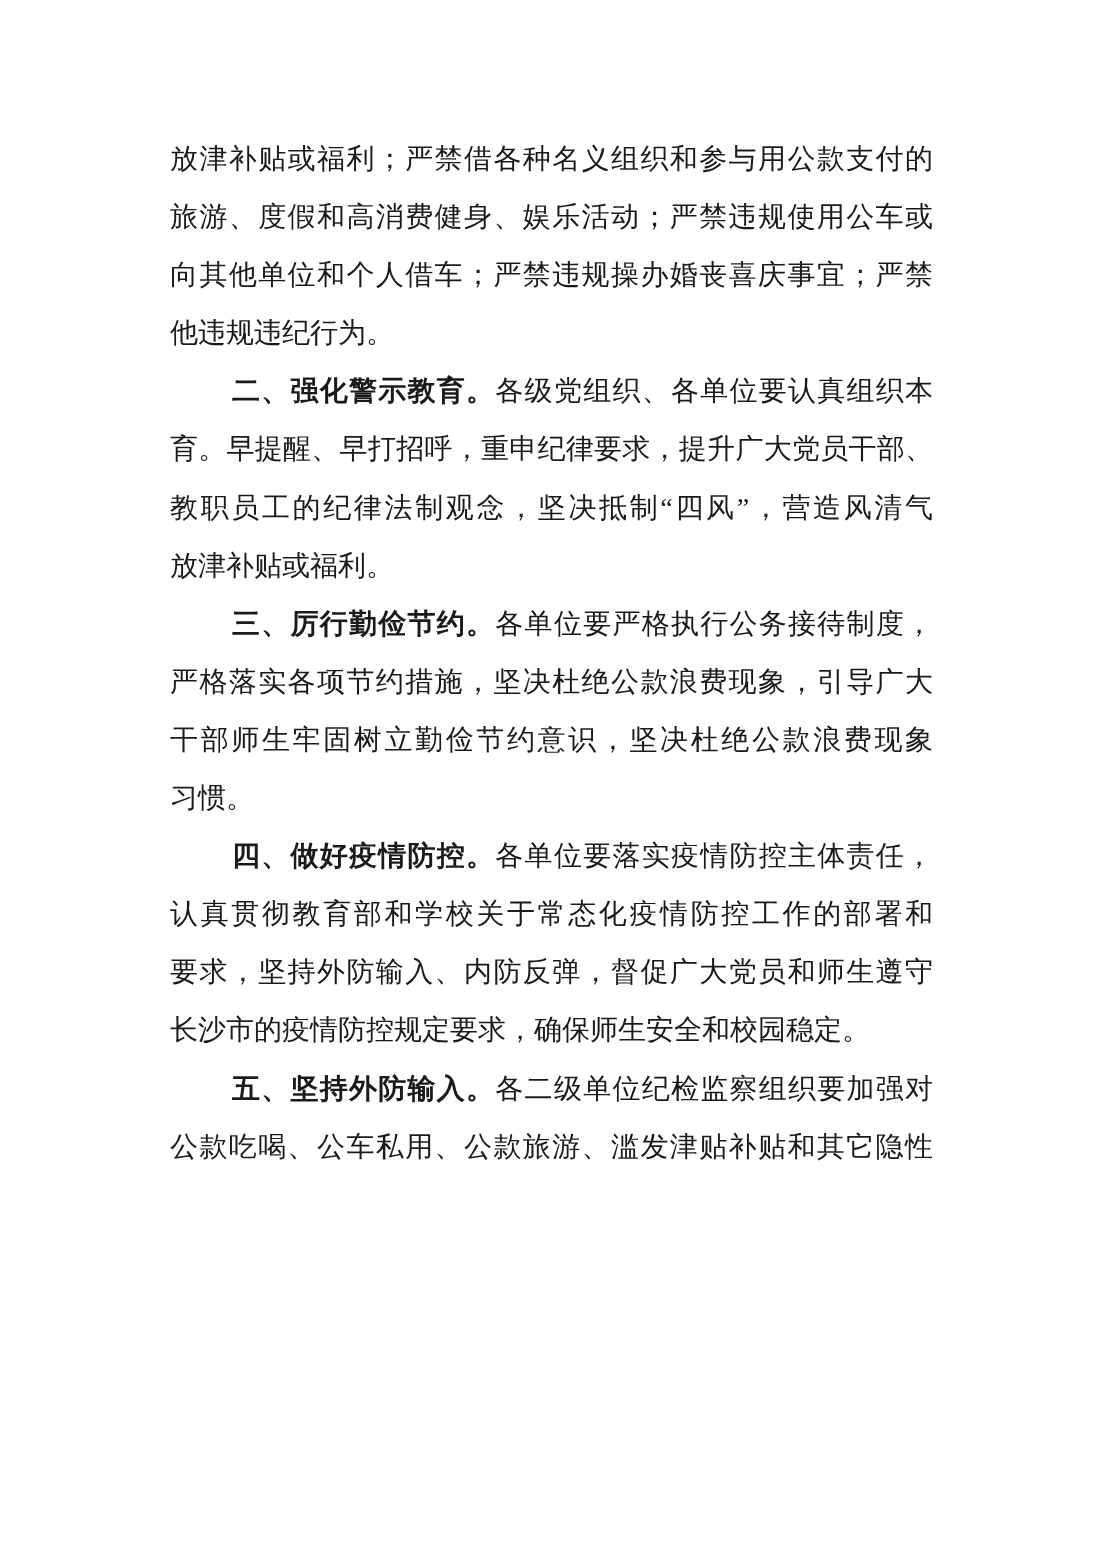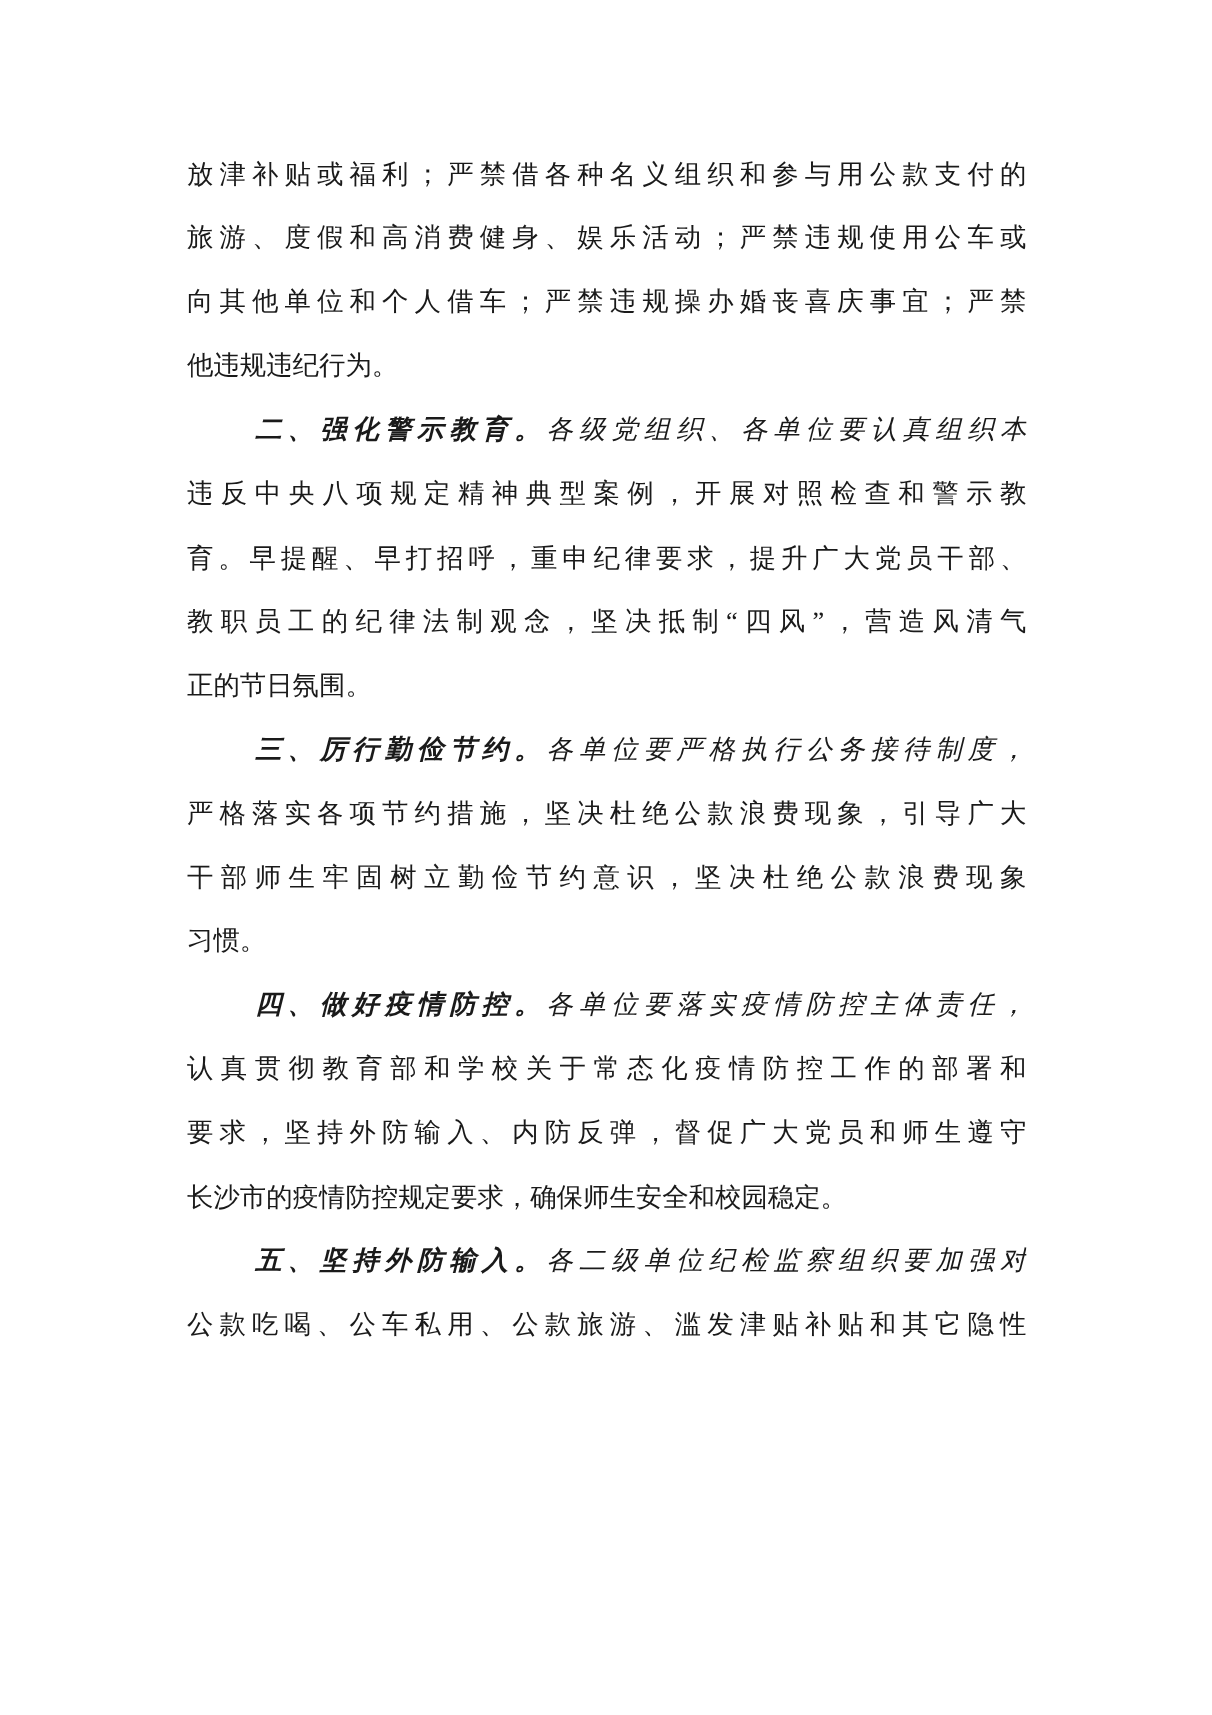--- a/index.html
+++ b/index.html
@@ -16,53 +16,51 @@
   }
   .text-block {
     position: absolute;
     left: 170px;
     top: 130px;
     width: 763px;
   }
   .line {
     height: 58.1px;
     line-height: 58.1px;
-    font-size: 24px;
+    font-size: 28px;
     font-family: "Liberation Serif", "DejaVu Serif", serif;
     color: #1a1a1a;
     text-align: justify;
     text-justify: inter-character;
     overflow: hidden;
     white-space: normal;
   }
   .line.fill {
     text-align-last: justify;
   }
   .line.indent {
     text-indent: 62px;
-    font-style: italic;
   }
   .lead {
     font-weight: 700;
   }
 </style>
 </head>
 <body>
 
 <div class="page">
   <div class="text-block" id="text-block">
       <div class="line fill"><span>放津补贴或福利；严禁借各种名义组织和参与用公款支付的</span></div>
       <div class="line fill"><span>旅游、度假和高消费健身、娱乐活动；严禁违规使用公车或</span></div>
       <div class="line fill"><span>向其他单位和个人借车；严禁违规操办婚丧喜庆事宜；严禁</span></div>
       <div class="line"><span>他违规违纪行为。</span></div>
       <div class="line fill indent"><b class="lead">二、强化警示教育。</b><span>各级党组织、各单位要认真组织本</span></div>
-      <div class="line fill"><span>违反中央八项规定精神典型案例，开展对照检查和警示教</span></div>
       <div class="line fill"><span>育。早提醒、早打招呼，重申纪律要求，提升广大党员干部、</span></div>
       <div class="line fill"><span>教职员工的纪律法制观念，坚决抵制“四风”，营造风清气</span></div>
-      <div class="line"><span>正的节日氛围。</span></div>
+      <div class="line"><span>放津补贴或福利。</span></div>
       <div class="line fill indent"><b class="lead">三、厉行勤俭节约。</b><span>各单位要严格执行公务接待制度，</span></div>
       <div class="line fill"><span>严格落实各项节约措施，坚决杜绝公款浪费现象，引导广大</span></div>
       <div class="line fill"><span>干部师生牢固树立勤俭节约意识，坚决杜绝公款浪费现象</span></div>
       <div class="line"><span>习惯。</span></div>
       <div class="line fill indent"><b class="lead">四、做好疫情防控。</b><span>各单位要落实疫情防控主体责任，</span></div>
       <div class="line fill"><span>认真贯彻教育部和学校关于常态化疫情防控工作的部署和</span></div>
       <div class="line fill"><span>要求，坚持外防输入、内防反弹，督促广大党员和师生遵守</span></div>
       <div class="line"><span>长沙市的疫情防控规定要求，确保师生安全和校园稳定。</span></div>
       <div class="line fill indent"><b class="lead">五、坚持外防输入。</b><span>各二级单位纪检监察组织要加强对</span></div>
       <div class="line fill"><span>公款吃喝、公车私用、公款旅游、滥发津贴补贴和其它隐性</span></div>

